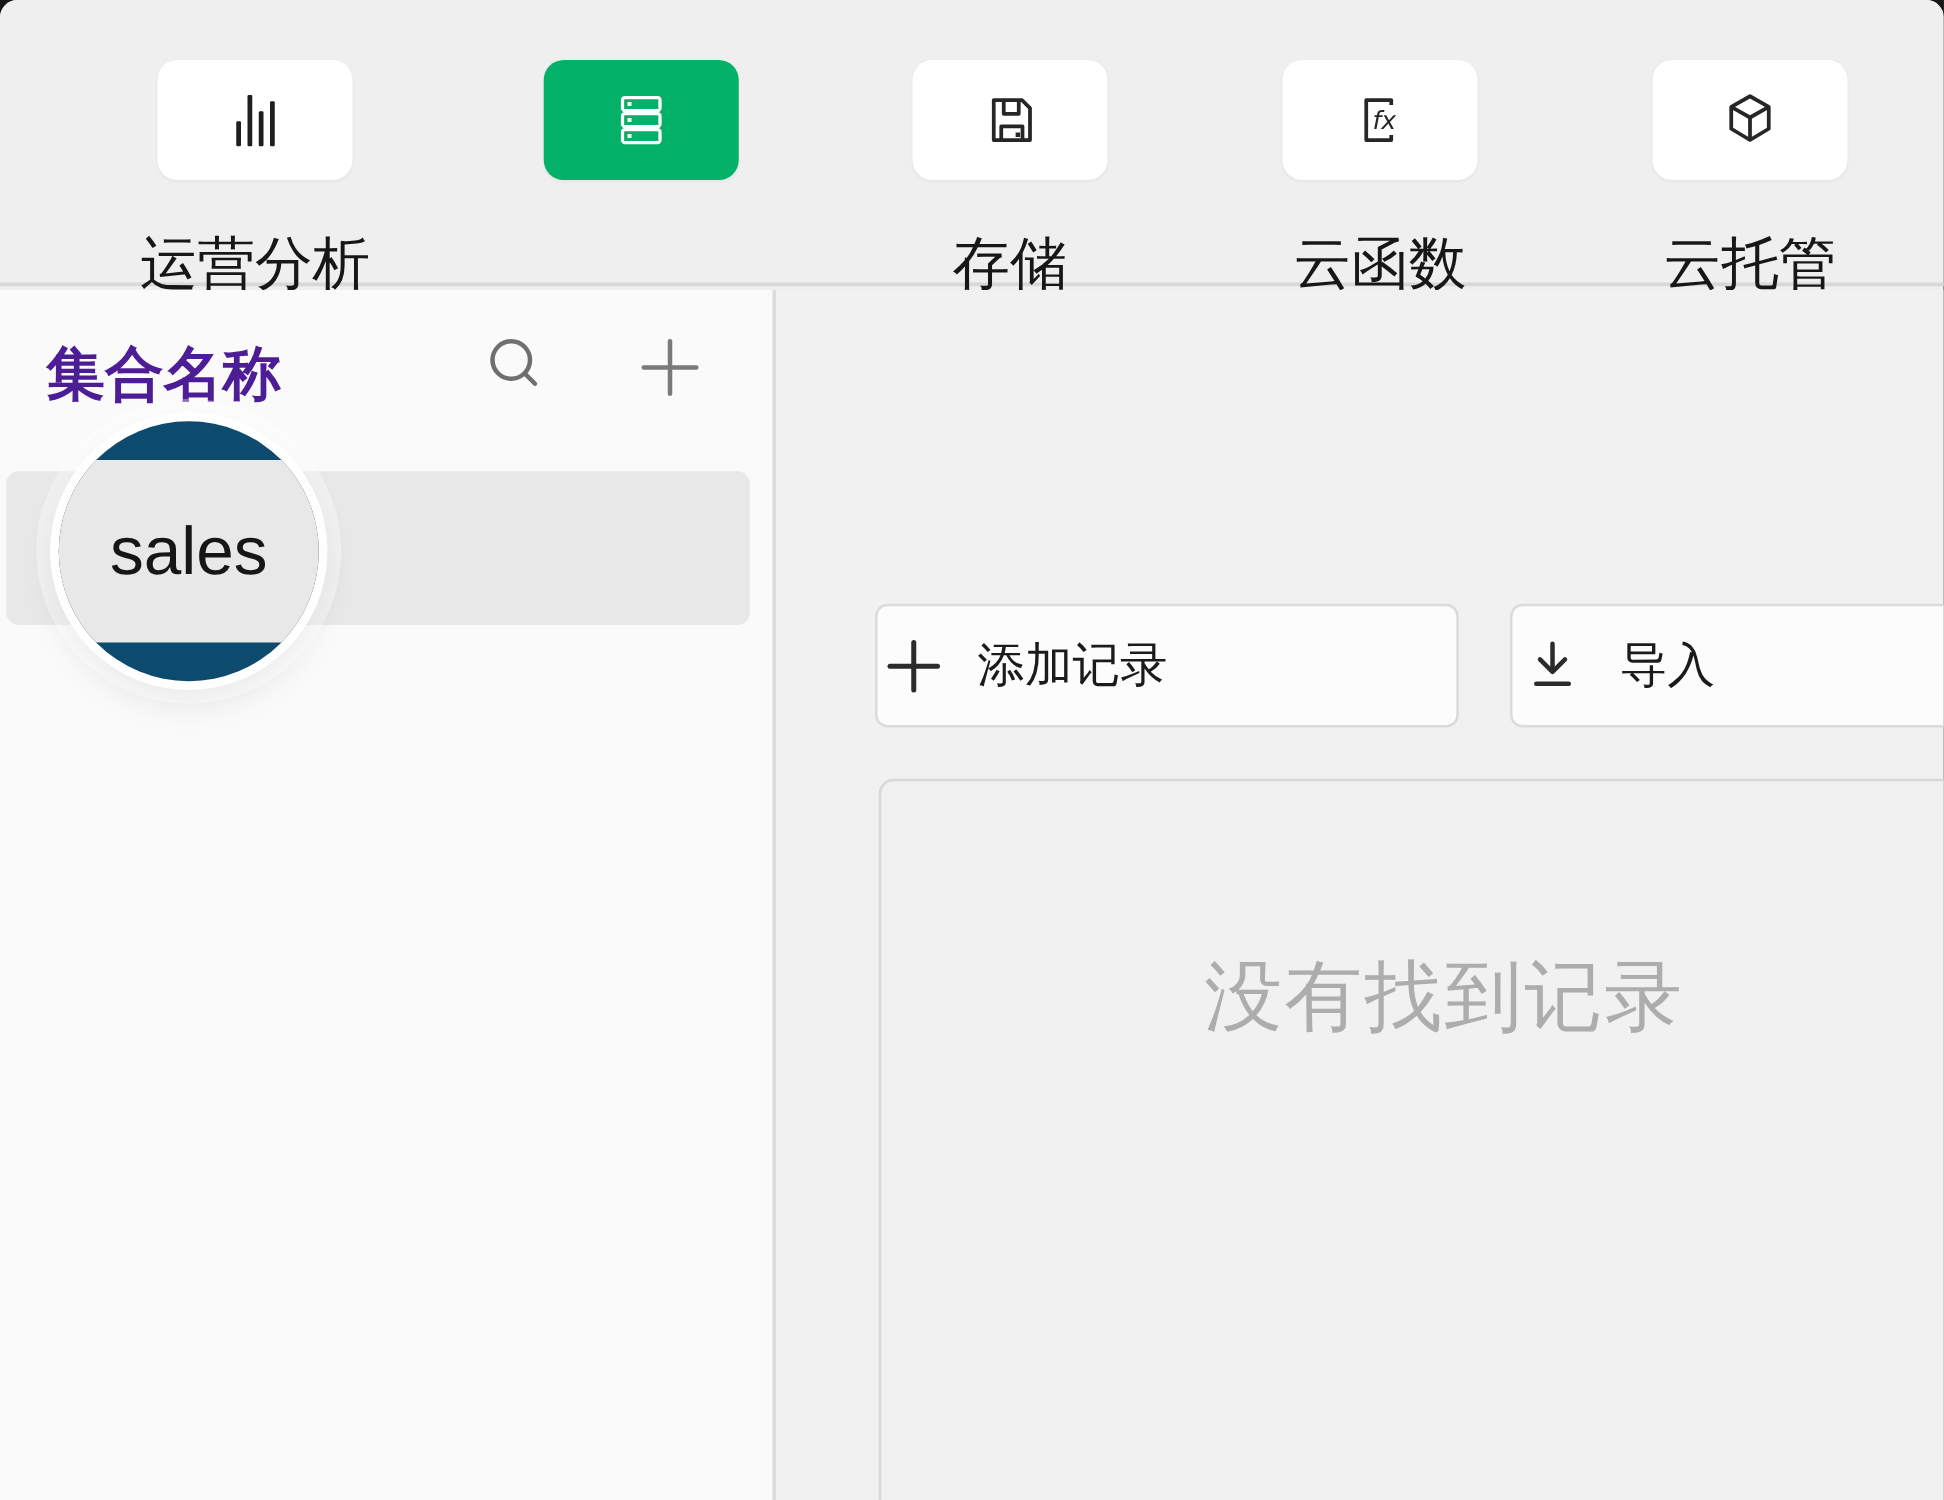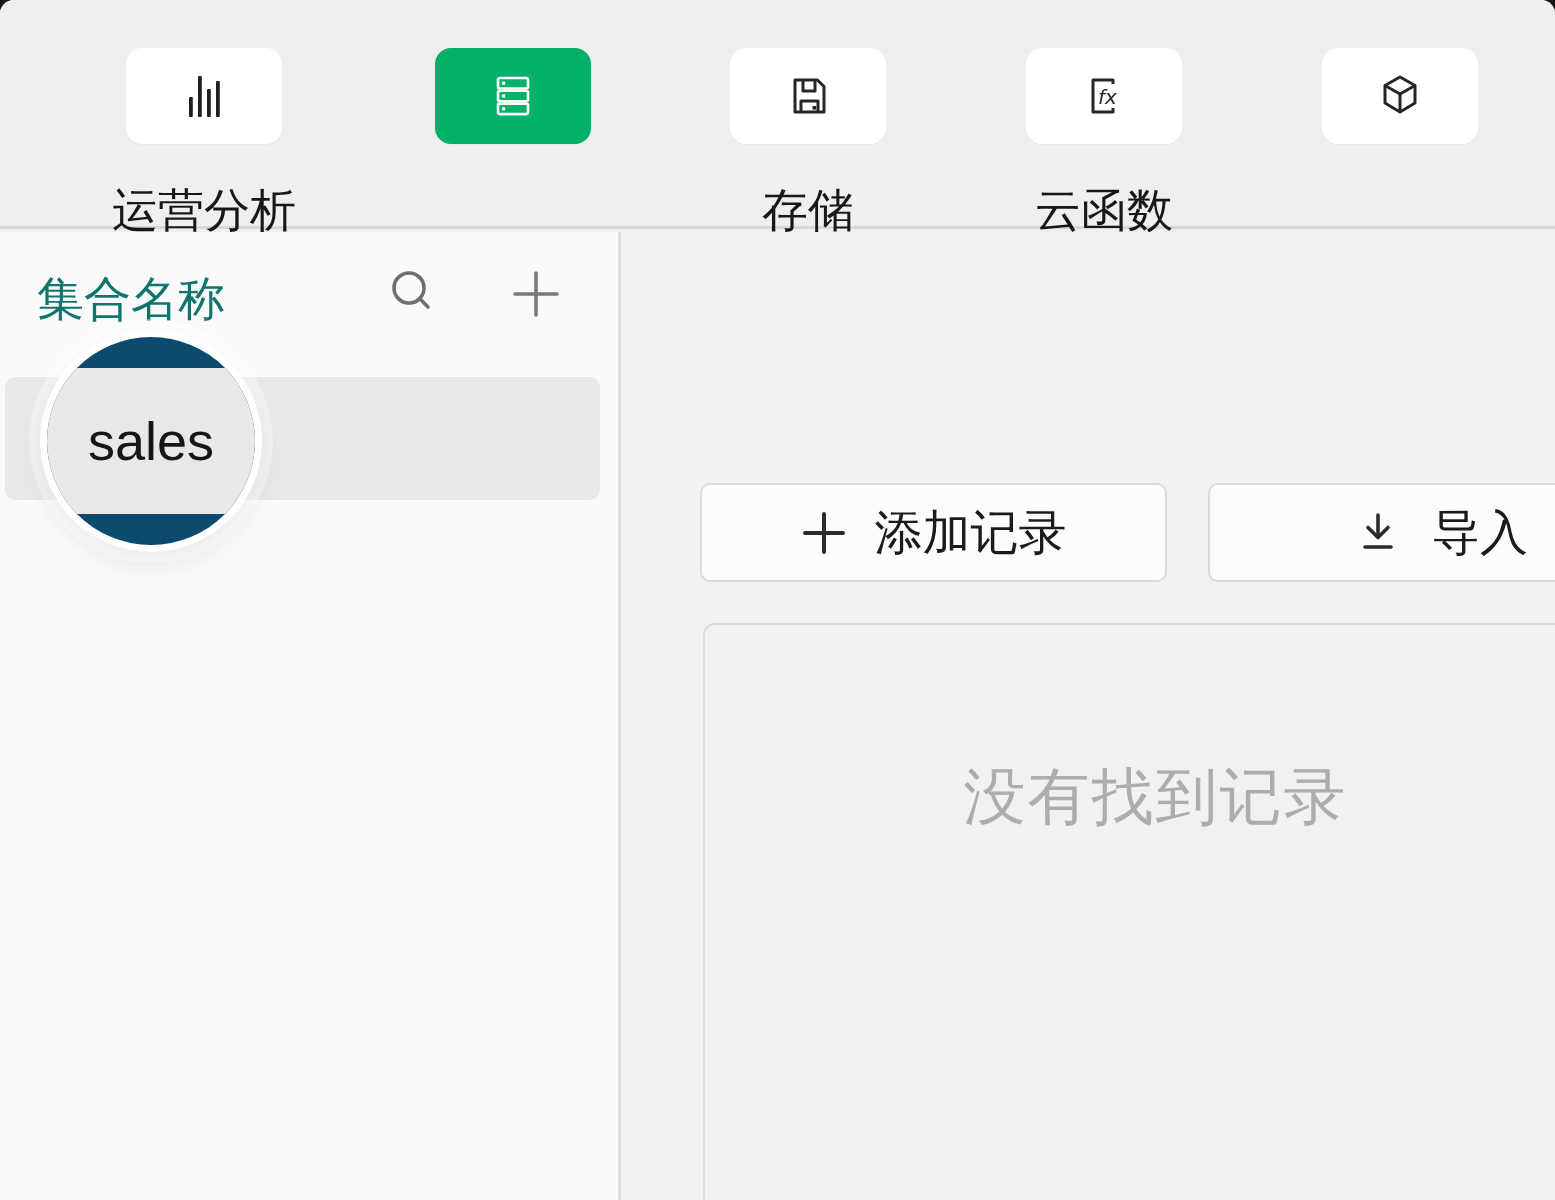--- a/index.html
+++ b/index.html
@@ -20,21 +20,21 @@
   .tab-btn svg{width:52px;height:52px;display:block;}
   .tab-label{margin-top:36px;font-size:46px;color:#171717;white-space:nowrap;}
 
   
   .sidebar{position:absolute;left:0;top:232px;width:618px;bottom:0;background:#FAFAFA;}
   .v-divider{position:absolute;left:618px;top:232px;width:3px;bottom:0;background:#DCDCDD;}
   .content{position:absolute;left:621px;top:232px;right:0;bottom:0;
            background:#F1F1F2;overflow:hidden;}
 
   
-  .side-title{position:absolute;left:37px;top:36px;font-size:47px;color:#0f766e;}
+  .side-title{position:absolute;left:37px;top:36px;font-size:47px;color:#4c1d95;font-weight:bold;}
   .side-icon{position:absolute;width:56px;height:56px;cursor:pointer;}
   .side-icon svg{width:56px;height:56px;display:block;}
   .icon-search{left:384px;top:32px;}
   .icon-add{left:508px;top:34px;}
 
   
   .collection-row{position:absolute;left:5px;top:145px;width:595px;height:123px;
                   background:#E8E8E9;border-radius:10px;cursor:pointer;}
 
   
@@ -43,22 +43,22 @@
              box-shadow:0 0 0 7px rgba(255,255,255,0.95),
                         0 0 0 18px rgba(255,255,255,0.35),
                         0 14px 30px rgba(0,0,0,0.12);}
   .mag-band{position:absolute;left:-10px;right:-10px;top:31px;bottom:31px;
             background:#E8E8E9;display:flex;align-items:center;justify-content:center;}
   .mag-text{font-size:54px;color:#161616;}
 
   
   .btn{position:absolute;top:251px;height:99px;box-sizing:border-box;
        background:#FCFCFD;border:2px solid #DBDBDC;border-radius:10px;
-       display:flex;align-items:center;justify-content:center;gap:28px;
-       font-size:48px;color:#1B1B1B;cursor:pointer;}
+       display:flex;align-items:center;justify-content:flex-start;gap:28px;
+       font-size:38px;color:#1B1B1B;cursor:pointer;}
   .btn svg{display:block;}
   .btn-add{left:79px;width:467px;}
   .btn-import{left:587px;width:464px;}
 
   
   .empty-panel{position:absolute;left:82px;top:391px;width:905px;height:940px;
                box-sizing:border-box;background:#F1F1F2;
                border:2px solid #D8D8D9;border-radius:12px;}
   .empty-text{position:absolute;left:0;right:0;top:130px;text-align:center;
               font-size:62px;color:#ADADAE;letter-spacing:2px;}
@@ -128,20 +128,21 @@
     <div class="tab" style="left:1400px">
       <div class="tab-btn">
         <svg viewBox="0 0 52 52">
           <g fill="none" stroke="#262626" stroke-width="3" stroke-linejoin="round">
             <path d="M26 7 L41 15.5 V33 L26 42 L11 33 V15.5 Z"></path>
             <path d="M11 15.5 L26 24 L41 15.5"></path>
             <path d="M26 24 V42"></path>
           </g>
         </svg>
       </div>
+      <div class="tab-label">云托管</div>
     </div>
   </header>
 
   <aside class="sidebar">
     <div class="side-title">集合名称</div>
 
     <div class="side-icon icon-search">
       <svg viewBox="0 0 56 56">
         <g fill="none" stroke="#6F6F6F" stroke-width="3.6" stroke-linecap="round">
           <circle cx="25" cy="24" r="15"></circle>

